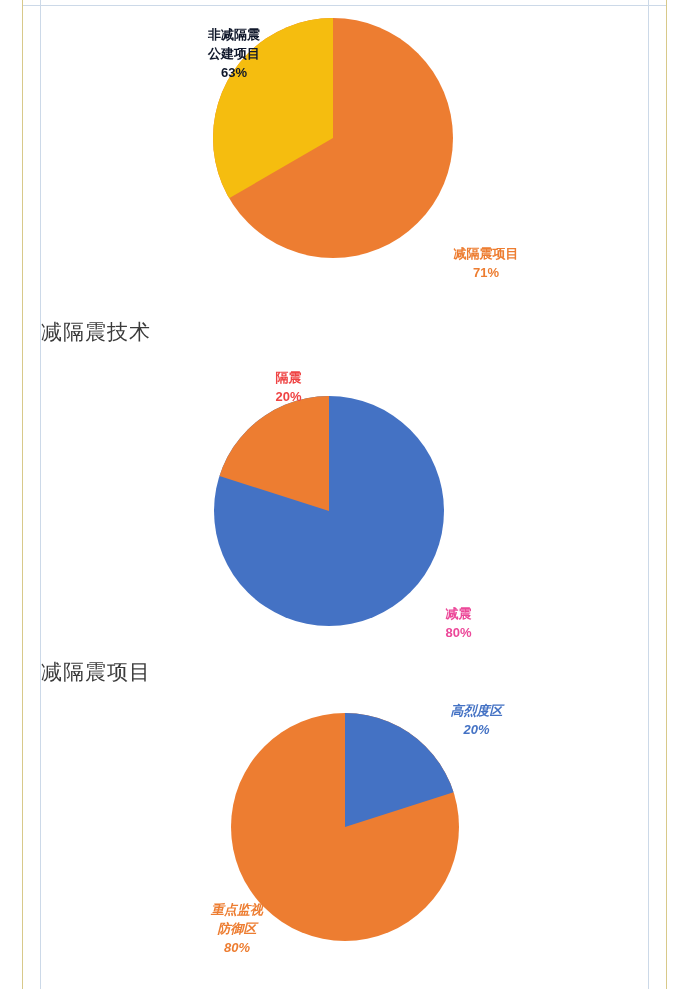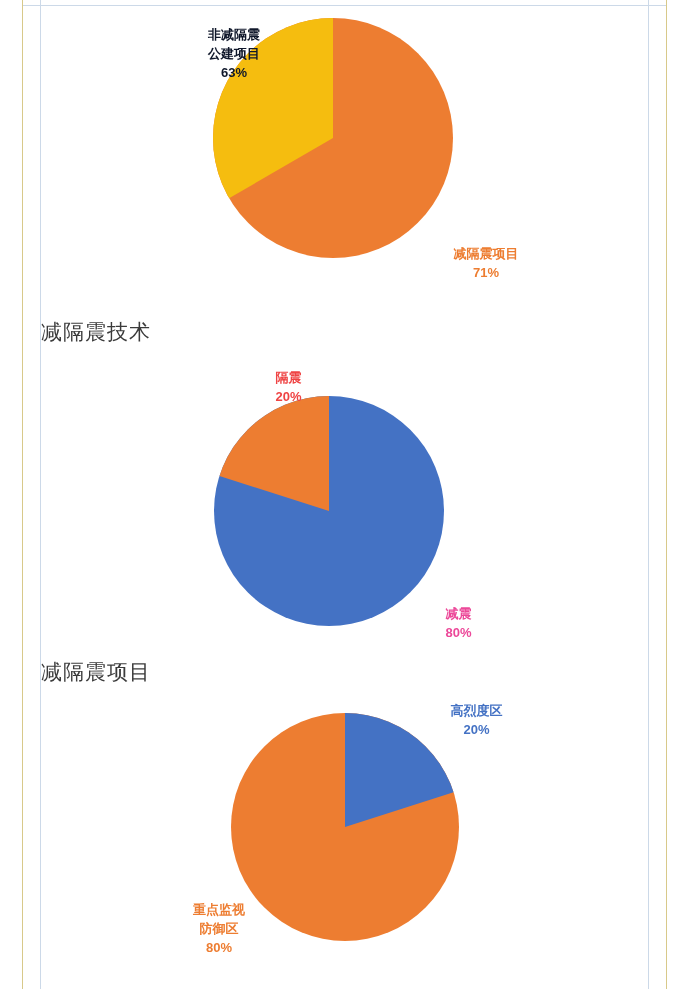--- a/index.html
+++ b/index.html
@@ -135,32 +135,32 @@
         </div>
         <div class="pie-label" style="left:360px; top:258px; width:115px; color:#ec4899;">
           <div>减震</div>
           <div>80%</div>
         </div>
       </div>
     </div>
 
     <div class="chart-block" style="height:330px;">
       <div class="chart-title" style="padding-top:10px;">减隔震项目</div>
-      <div class="pie-wrap" style="height:290px;">
+      <div class="pie-wrap" style="height:290px;font-style:italic;">
 
         <div class="pie" style="left:190px; top:27px; width:228px; height:228px; background:#ed7d31;"></div>
 
         <div class="pie" style="left:190px; top:27px; width:228px; height:228px; background:#4472c4;
                     clip-path: polygon(50% 50%, 50% 0%, 100% 0%, 100% 34%);"></div>
 
         <div class="pie-label" style="left:378px; top:15px; width:115px; color:#4472c4;">
           <div>高烈度区</div>
           <div>20%</div>
         </div>
-        <div class="pie-label" style="left:118px; top:214px; width:120px; color:#ed7d31;">
+        <div class="pie-label" style="left:136px; top:214px; width:120px; color:#ed7d31;">
           <div>重点监视</div>
           <div>防御区</div>
           <div>80%</div>
         </div>
       </div>
     </div>
 
   </div>
 </div>
 

